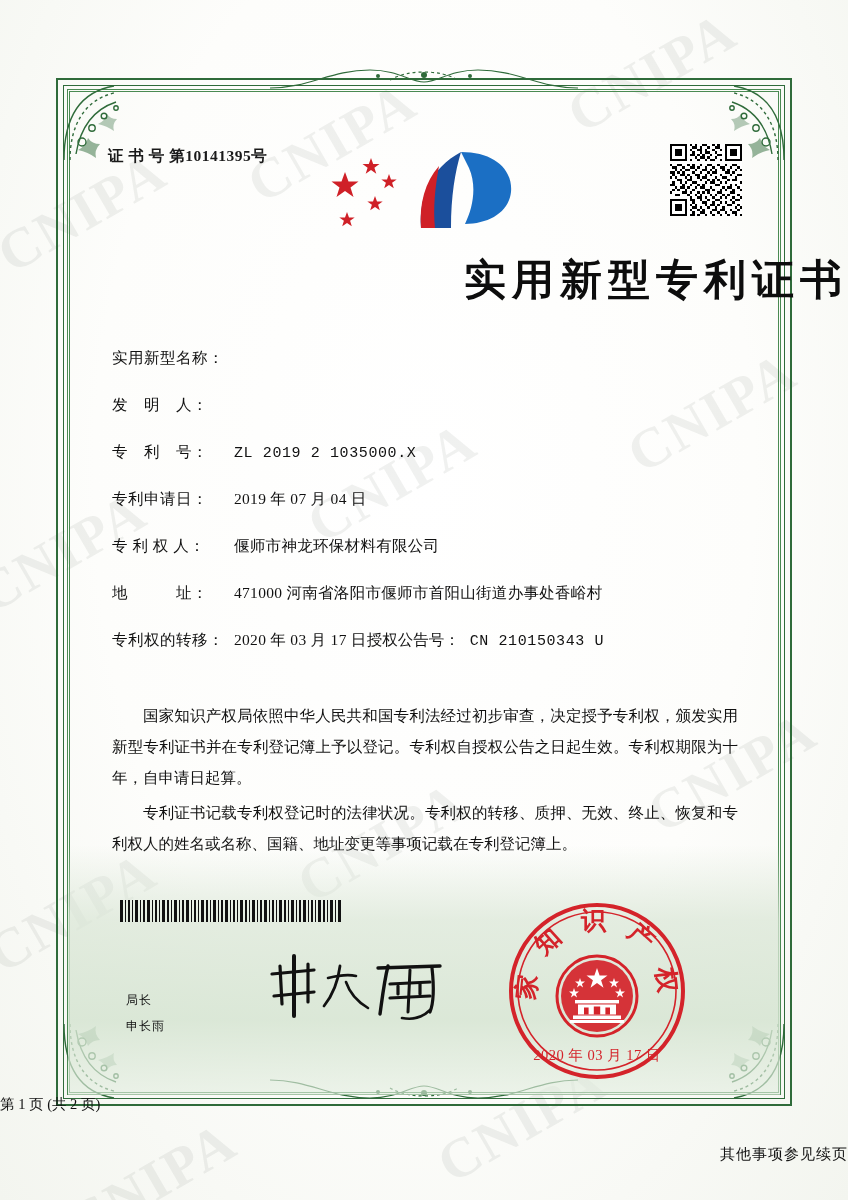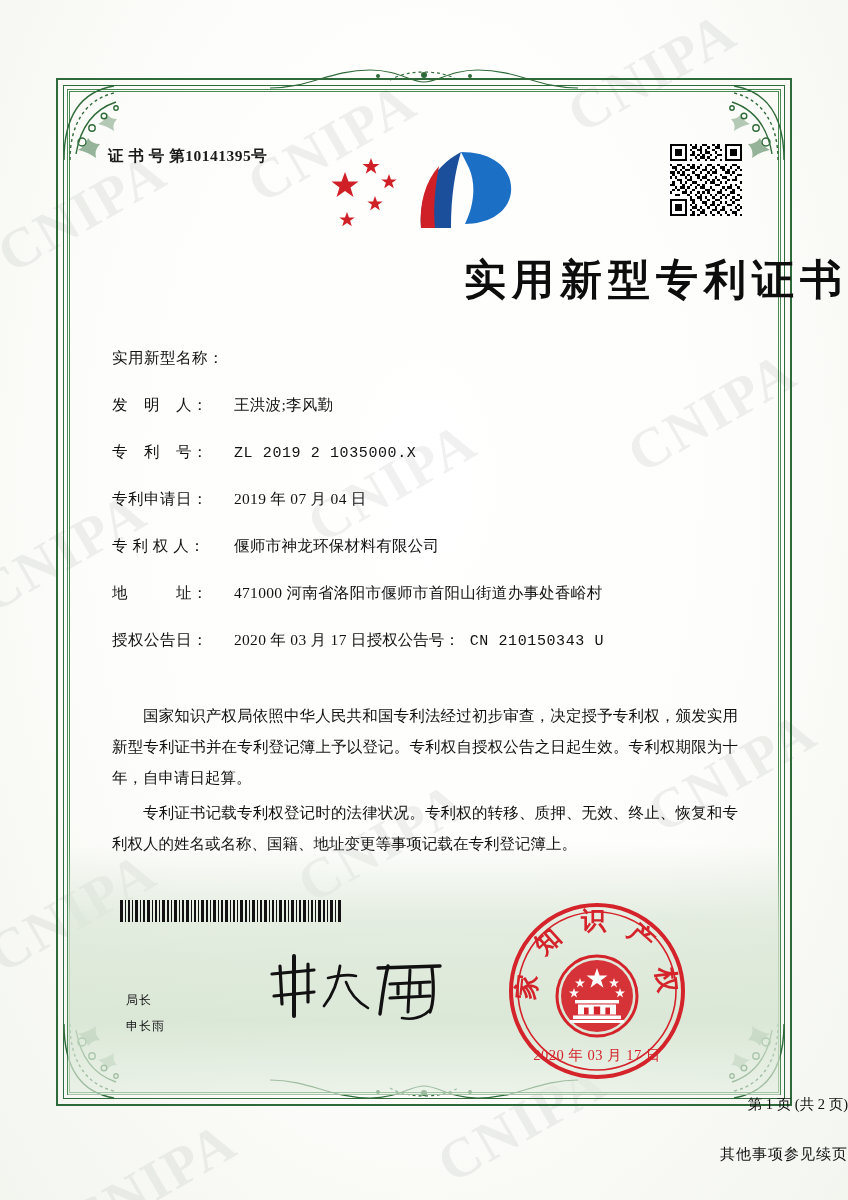--- a/index.html
+++ b/index.html
@@ -237,21 +237,21 @@
     width: 182px;
     height: 182px;
   }
   .seal svg { display: block; }
 
   .page-num {
     position: absolute;
     left: 0;
     right: 0;
     top: 1095px;
-    text-align: right;
+    text-align: left;
     font-size: 14.5px;
     color: #111;
   }
 
   .footer-note {
     position: absolute;
     left: 0;
     right: 0;
     top: 1145px;
     text-align: right;
@@ -603,40 +603,39 @@
   </div>
 
   <div class="main-title">实用新型专利证书</div>
 
   <div class="fields">
     <div class="row">
       <span class="lbl">实用新型名称：</span>
     </div>
     <div class="row">
       <span class="lbl">发　明　人：</span>
-      <span class="val">王洪波;李风勤</span>
     </div>
     <div class="row">
       <span class="lbl">专　利　号：</span>
       <span class="val mono">ZL 2019 2 1035000.X</span>
     </div>
     <div class="row">
       <span class="lbl">专利申请日：</span>
       <span class="val">2019 年 07 月 04 日</span>
     </div>
     <div class="row">
       <span class="lbl">专 利 权 人：</span>
       <span class="val">偃师市神龙环保材料有限公司</span>
     </div>
     <div class="row">
       <span class="lbl">地　　　址：</span>
       <span class="val">471000 河南省洛阳市偃师市首阳山街道办事处香峪村</span>
     </div>
     <div class="row split">
-      <span class="lbl">授权公告日：</span>
+      <span class="lbl">专利权的转移：</span>
       <span class="val">2020 年 03 月 17 日</span>
       <span class="lbl2">授权公告号：</span>
       <span class="val2">CN 210150343 U</span>
     </div>
   </div>
 
   <div class="paras">
     <p>国家知识产权局依照中华人民共和国专利法经过初步审查，决定授予专利权，颁发实用新型专利证书并在专利登记簿上予以登记。专利权自授权公告之日起生效。专利权期限为十年，自申请日起算。</p>
     <p>专利证书记载专利权登记时的法律状况。专利权的转移、质押、无效、终止、恢复和专利权人的姓名或名称、国籍、地址变更等事项记载在专利登记簿上。</p>
   </div>

